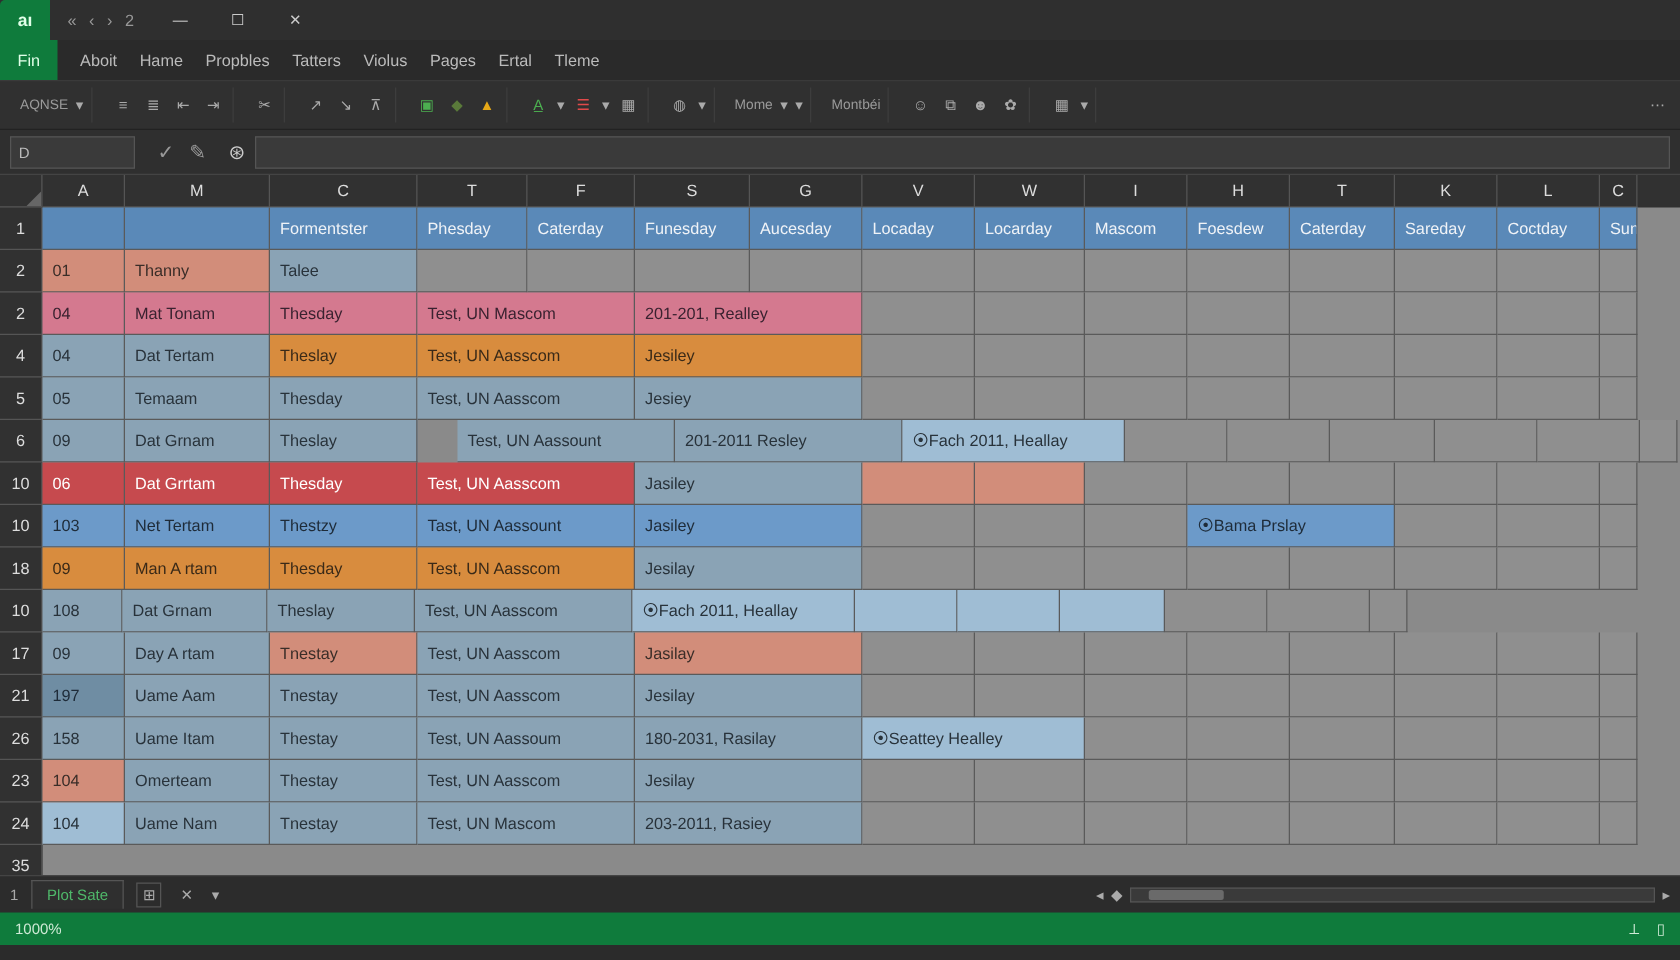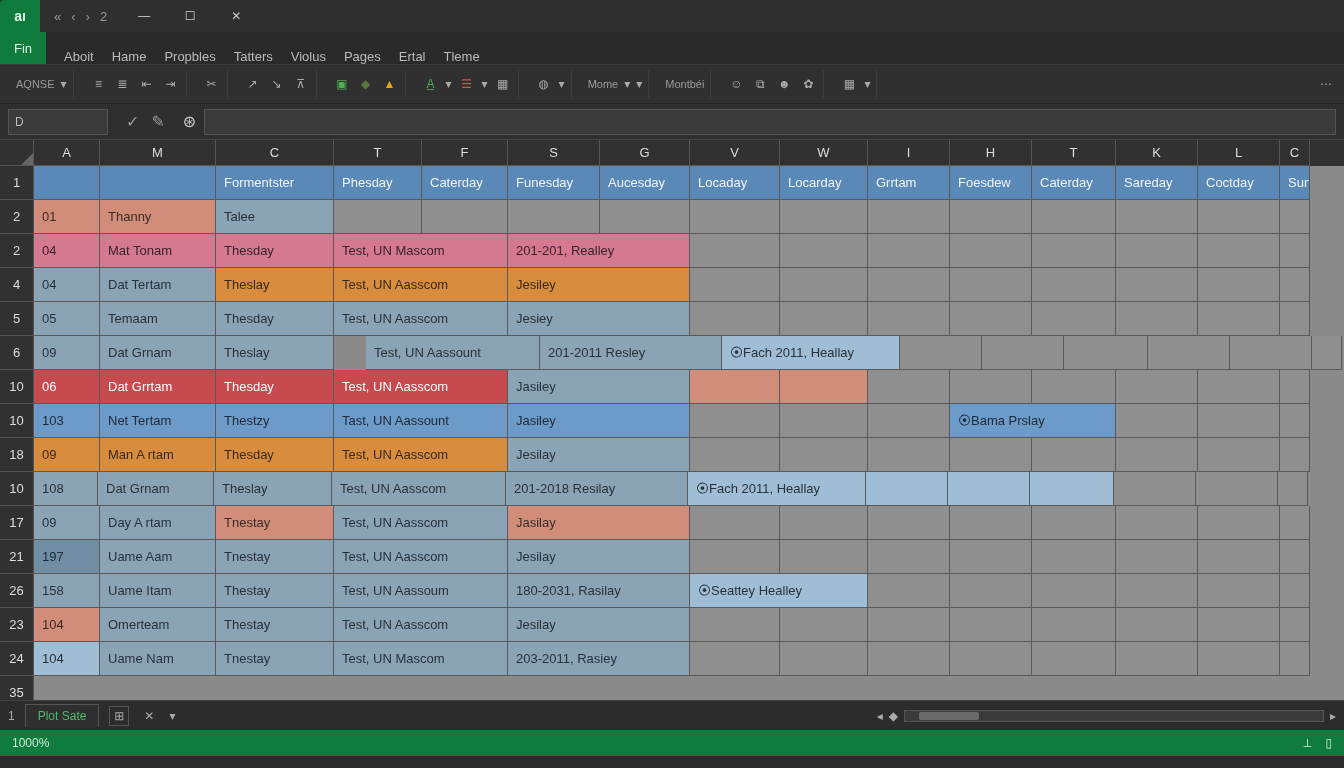--- a/index.html
+++ b/index.html
@@ -7,21 +7,21 @@
 
 
 .titlebar { display: flex; align-items: center; height: 32px; background: #2f2f2f; }
 .app-icon { width: 40px; height: 32px; background: #0f7b3c; color: #e0ffe8; display: flex; align-items: center; justify-content: center; font-size: 14px; font-weight: 600; border-top-left-radius: 4px; }
 .nav-arrows { display: flex; gap: 10px; padding: 0 14px; color: #999; font-size: 13px; }
 .title { flex: 1; text-align: center; color: #ddd; font-size: 14px; }
 .win-controls { display: flex; }
 .win-btn { width: 46px; height: 32px; display:flex; align-items:center; justify-content:center; color:#ccc; font-size:12px; }
 
 
-.menubar { display: flex; align-items: flex-end; height: 32px; background: #2a2a2a; padding-left: 0; gap: 18px; font-size: 13px; color: #bbb; }
+.menubar { display: flex; align-items: center; height: 32px; background: #2a2a2a; padding-left: 0; gap: 18px; font-size: 13px; color: #bbb; }
 .file-tab { background: #0f7b3c; color: #e0ffe8; height: 32px; display:flex; align-items:center; padding: 0 14px; font-size:13px; }
 .menu-item { cursor: pointer; }
 
 
 .ribbon { display: flex; align-items:center; height: 40px; background: #303030; border-top:1px solid #3a3a3a; border-bottom:1px solid #222; padding: 0 10px; gap: 10px; color:#aaa; font-size:12px; }
 .ribbon .grp { display:flex; align-items:center; gap:6px; padding: 0 6px; border-right:1px solid #3d3d3d; height: 28px;}
 .ribbon .btn { width:18px; height:18px; display:flex; align-items:center; justify-content:center; }
 .ribbon .lbl { font-size: 11px; color:#9a9a9a; }
 .ribbon-ellipsis { margin-left:auto; color:#aaa; letter-spacing:2px; }
 
@@ -210,21 +210,21 @@
       <div class="row">
         <div class="cell hdrcell" style="width: 66px;"></div>
         <div class="cell hdrcell" style="width: 116px;"></div>
         <div class="cell hdrcell" style="width: 118px;">Formentster</div>
         <div class="cell hdrcell" style="width: 88px;">Phesday</div>
         <div class="cell hdrcell" style="width: 86px;">Caterday</div>
         <div class="cell hdrcell" style="width: 92px;">Funesday</div>
         <div class="cell hdrcell" style="width: 90px;">Aucesday</div>
         <div class="cell hdrcell" style="width: 90px;">Locaday</div>
         <div class="cell hdrcell" style="width: 88px;">Locarday</div>
-        <div class="cell hdrcell" style="width: 82px;">Grrtam</div>
+        <div class="cell hdrcell" style="width: 82px;">Mascom</div>
         <div class="cell hdrcell" style="width: 82px;">Foesdew</div>
         <div class="cell hdrcell" style="width: 84px;">Caterday</div>
         <div class="cell hdrcell" style="width: 82px;">Sareday</div>
         <div class="cell hdrcell" style="width: 82px;">Coctday</div>
         <div class="cell hdrcell" style="width: 30px;">Sun</div>
       </div>
       <div class="row">
         <div class="cell c-salmon" style="width: 66px;">01</div>
         <div class="cell c-salmon" style="width: 116px;">Thanny</div>
         <div class="cell c-steel" style="width: 118px;">Talee</div>
@@ -342,21 +342,20 @@
         <div class="cell c-grey" style="width: 84px;"></div>
         <div class="cell c-grey" style="width: 82px;"></div>
         <div class="cell c-grey" style="width: 82px;"></div>
         <div class="cell c-grey" style="width: 30px;"></div>
       </div>
       <div class="row">
         <div class="cell c-steel" style="width: 64px;">108</div>
         <div class="cell c-steel" style="width: 116px;">Dat Grnam</div>
         <div class="cell c-steel" style="width: 118px;">Theslay</div>
         <div class="cell c-steel" style="width: 174px; justify-content: flex-start;">Test, UN Aasscom</div>
-        <div class="cell c-steel" style="width: 182px; justify-content: flex-start;">201-2018 Resilay</div>
         <div class="cell c-ltblue" style="width: 178px; justify-content: flex-start;">⦿Fach 2011, Heallay</div>
         <div class="cell c-ltblue" style="width: 82px;"></div>
         <div class="cell c-ltblue" style="width: 82px;"></div>
         <div class="cell c-ltblue" style="width: 84px;"></div>
         <div class="cell c-grey" style="width: 82px;"></div>
         <div class="cell c-grey" style="width: 82px;"></div>
         <div class="cell c-grey" style="width: 30px;"></div>
       </div>
       <div class="row">
         <div class="cell c-steel" style="width: 66px;">09</div>

